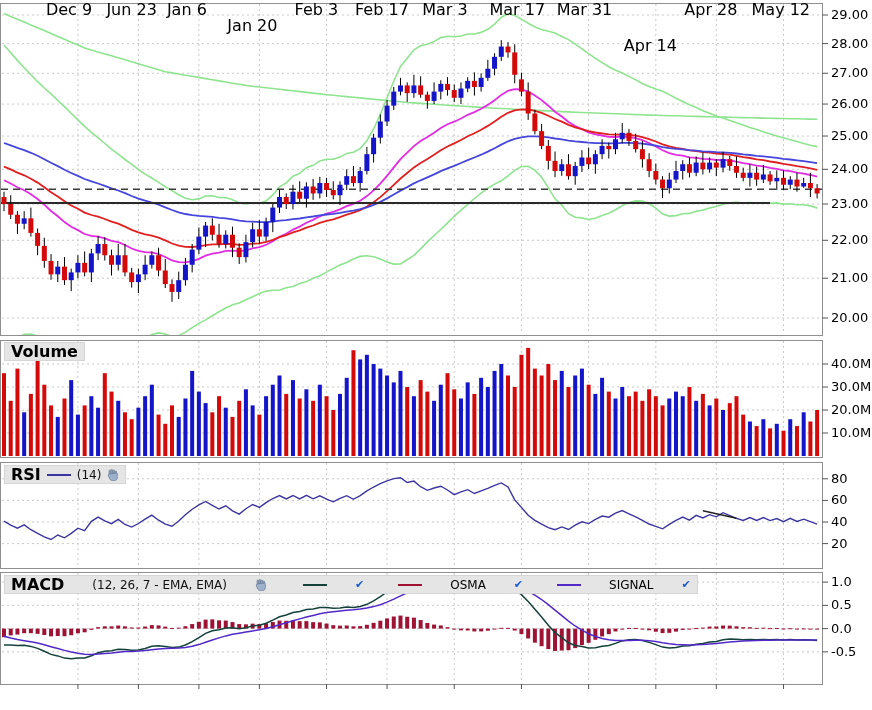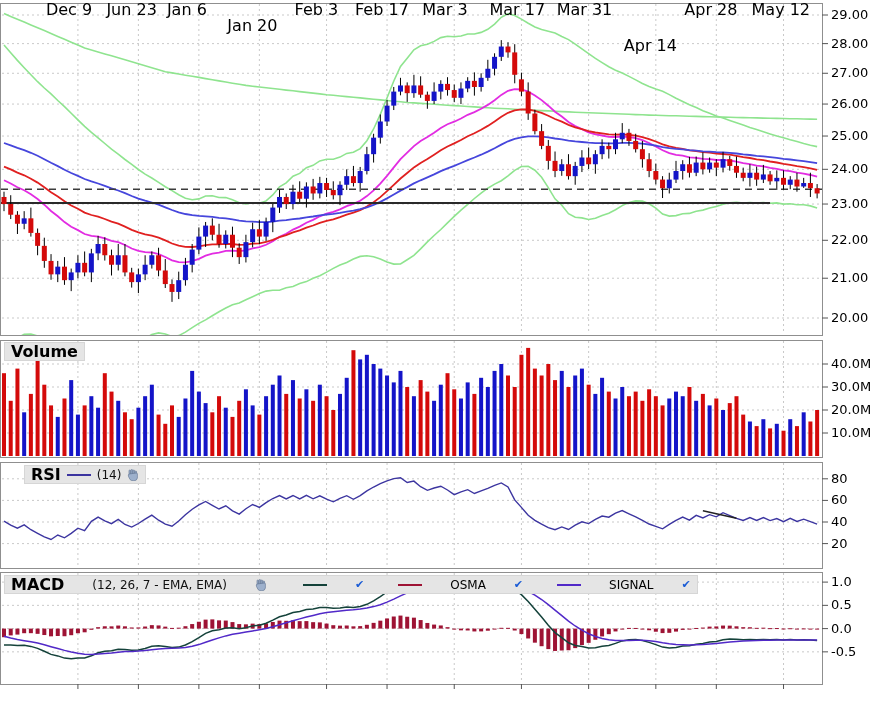--- a/index.html
+++ b/index.html
@@ -650,21 +650,21 @@
       <line x1="822" y1="582.1" x2="828" y2="582.1" stroke="#555"></line>
       <line x1="822" y1="605.35" x2="828" y2="605.35" stroke="#555"></line>
       <line x1="822" y1="628.6" x2="828" y2="628.6" stroke="#555"></line>
       <line x1="822" y1="651.85" x2="828" y2="651.85" stroke="#555"></line>
     </svg>
 
   <div class="chip" style="left:4px;top:342px;">
     <b>Volume</b>
   </div>
 
-  <div class="chip" style="left:4px;top:465px;margin-left:20px;">
+  <div class="chip" style="left:4px;top:465px;">
     <b>RSI</b>
     <span class="ls" style="border-color:#3c35a0;"></span>
     <span class="params">(14)</span>
     <span class="hand">
       <svg width="12" height="12" viewBox="0 0 12 12">
           <g fill="#9db0cc" stroke="#5c708e" stroke-width="0.6">
       <rect x="2" y="1" width="1.6" height="6" rx="0.8"></rect>
             <rect x="4" y="0.5" width="1.6" height="6.5" rx="0.8"></rect>
       <rect x="6" y="1" width="1.6" height="6" rx="0.8"></rect>
             <rect x="8" y="2" width="1.6" height="5" rx="0.8"></rect>

